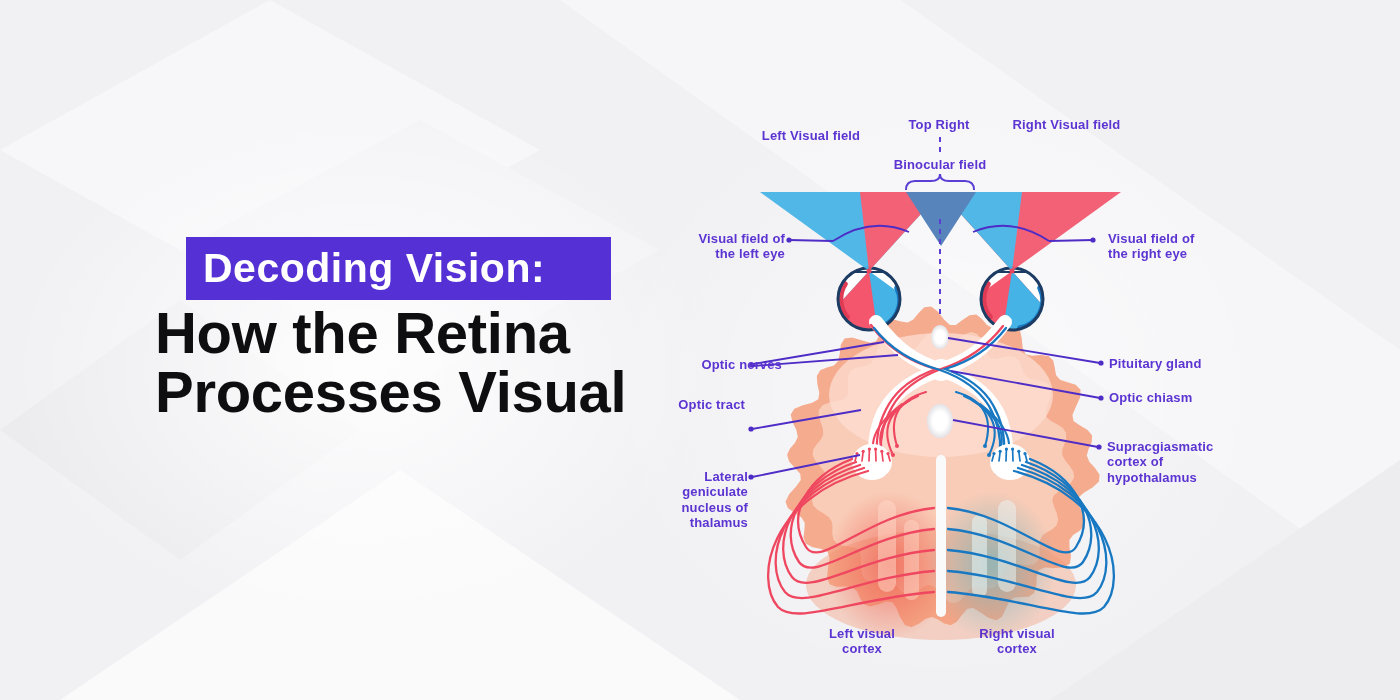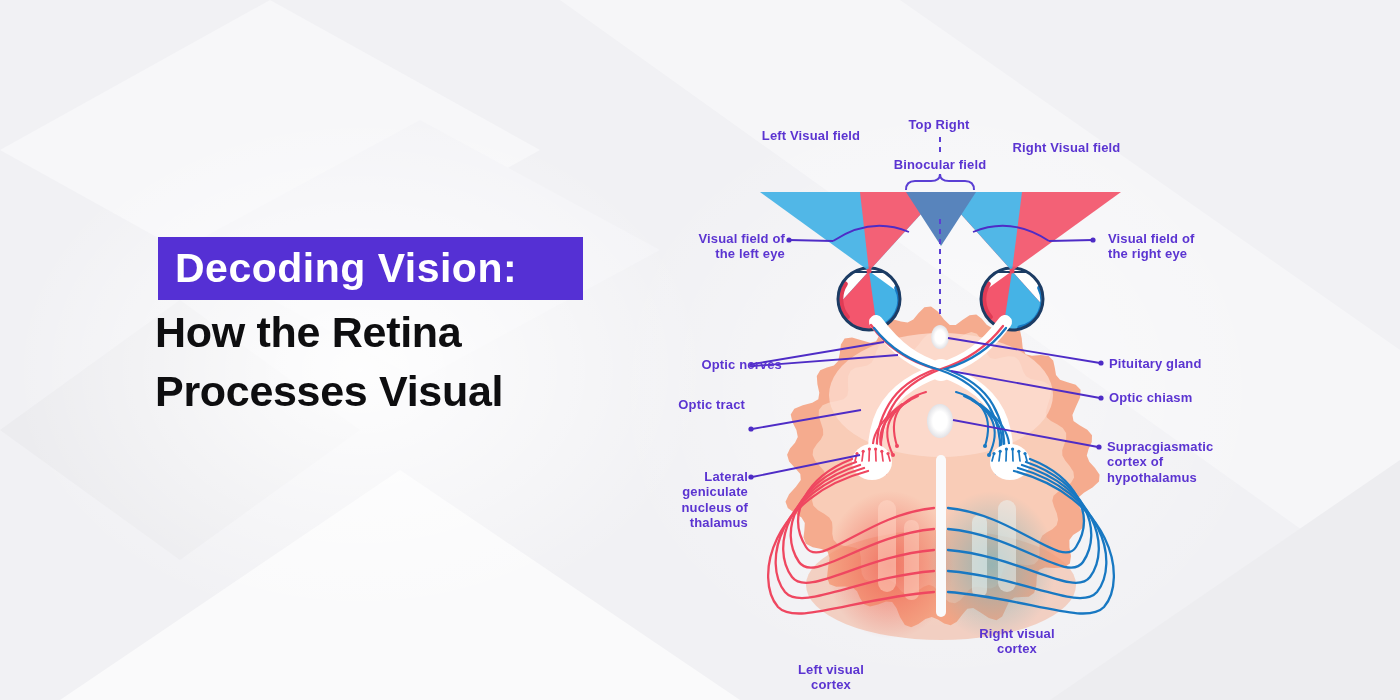--- a/index.html
+++ b/index.html
@@ -3,26 +3,26 @@
 <meta charset="utf-8">
 <style>
   html,body{margin:0;padding:0;}
   .stage{position:relative;width:1400px;height:700px;overflow:hidden;
          background:#f1f1f4;font-family:"Liberation Sans",sans-serif;}
   .stage svg.diagram{position:absolute;left:0;top:0;}
   .lbl{position:absolute;font-weight:700;font-size:13px;line-height:1.18;
        color:var(--label-purple,#5B34D1);letter-spacing:.15px;white-space:pre-line;}
   .lbl.center{text-align:center;}
   .lbl.right{text-align:right;}
-  .title-wrap{position:absolute;left:126px;top:237px;padding-left:32px;}
+  .title-wrap{position:absolute;left:154px;top:237px;padding-left:32px;}
   .title-box{width:425px;height:63px;background:var(--accent-purple,#5530D4);
              display:flex;align-items:center;padding-left:17px;box-sizing:border-box;}
   .title-box .hl{color:#ffffff;font-size:41px;font-weight:700;letter-spacing:.5px;}
   .title-rest{position:absolute;left:155px;top:303px;color:#0e0e10;
-              font-size:43px;font-weight:700;line-height:59px;letter-spacing:-.3px;}
+              font-size:58px;font-weight:700;line-height:59px;letter-spacing:-.3px;}
 </style>
 </head>
 <body>
 
 <div class="stage">
 
 <svg class="diagram" width="1400" height="700" viewBox="0 0 1400 700">
   <defs>
     <radialGradient id="whiteGlow">
       <stop offset="0%" stop-color="#ffffff" stop-opacity="0.9"></stop>
@@ -223,35 +223,35 @@
     <span class="hl">Decoding Vision:</span>
   </div>
 </div>
 <div class="title-rest">
   <div>How the Retina</div>
   <div>Processes Visual</div>
 </div>
 
 <div class="lbl center" style="left:889px;top:117px;width:100px;">Top Right</div>
 <div class="lbl center" style="left:751px;top:128px;width:120px;">Left Visual field</div>
-<div class="lbl center" style="left:1004px;top:140px;width:125px;">Right Visual field</div>
+<div class="lbl center" style="left:1004px;top:117px;width:125px;">Right Visual field</div>
 <div class="lbl center" style="left:880px;top:157px;width:120px;">Binocular field</div>
 <div class="lbl right" style="left:660px;top:231px;width:125px;">Visual field of
 the left eye</div>
 <div class="lbl" style="left:1108px;top:231px;width:130px;">Visual field of
 the right eye</div>
 <div class="lbl right" style="left:662px;top:357px;width:120px;">Optic nerves</div>
 <div class="lbl right" style="left:625px;top:397px;width:120px;">Optic tract</div>
 <div class="lbl right" style="left:628px;top:469px;width:120px;text-align:right;">Lateral
 geniculate
 nucleus of
 thalamus</div>
 <div class="lbl" style="left:1109px;top:356px;width:140px;">Pituitary gland</div>
 <div class="lbl" style="left:1109px;top:390px;width:140px;">Optic chiasm</div>
 <div class="lbl" style="left:1107px;top:439px;width:140px;">Supracgiasmatic
 cortex of
 hypothalamus</div>
-<div class="lbl center" style="left:771px;top:626px;width:120px;margin-top:36px;">Left visual
+<div class="lbl center" style="left:802px;top:626px;width:120px;">Left visual
 cortex</div>
 <div class="lbl center" style="left:957px;top:626px;width:120px;">Right visual
 cortex</div>
 
 </div>
 
 </body></html>

